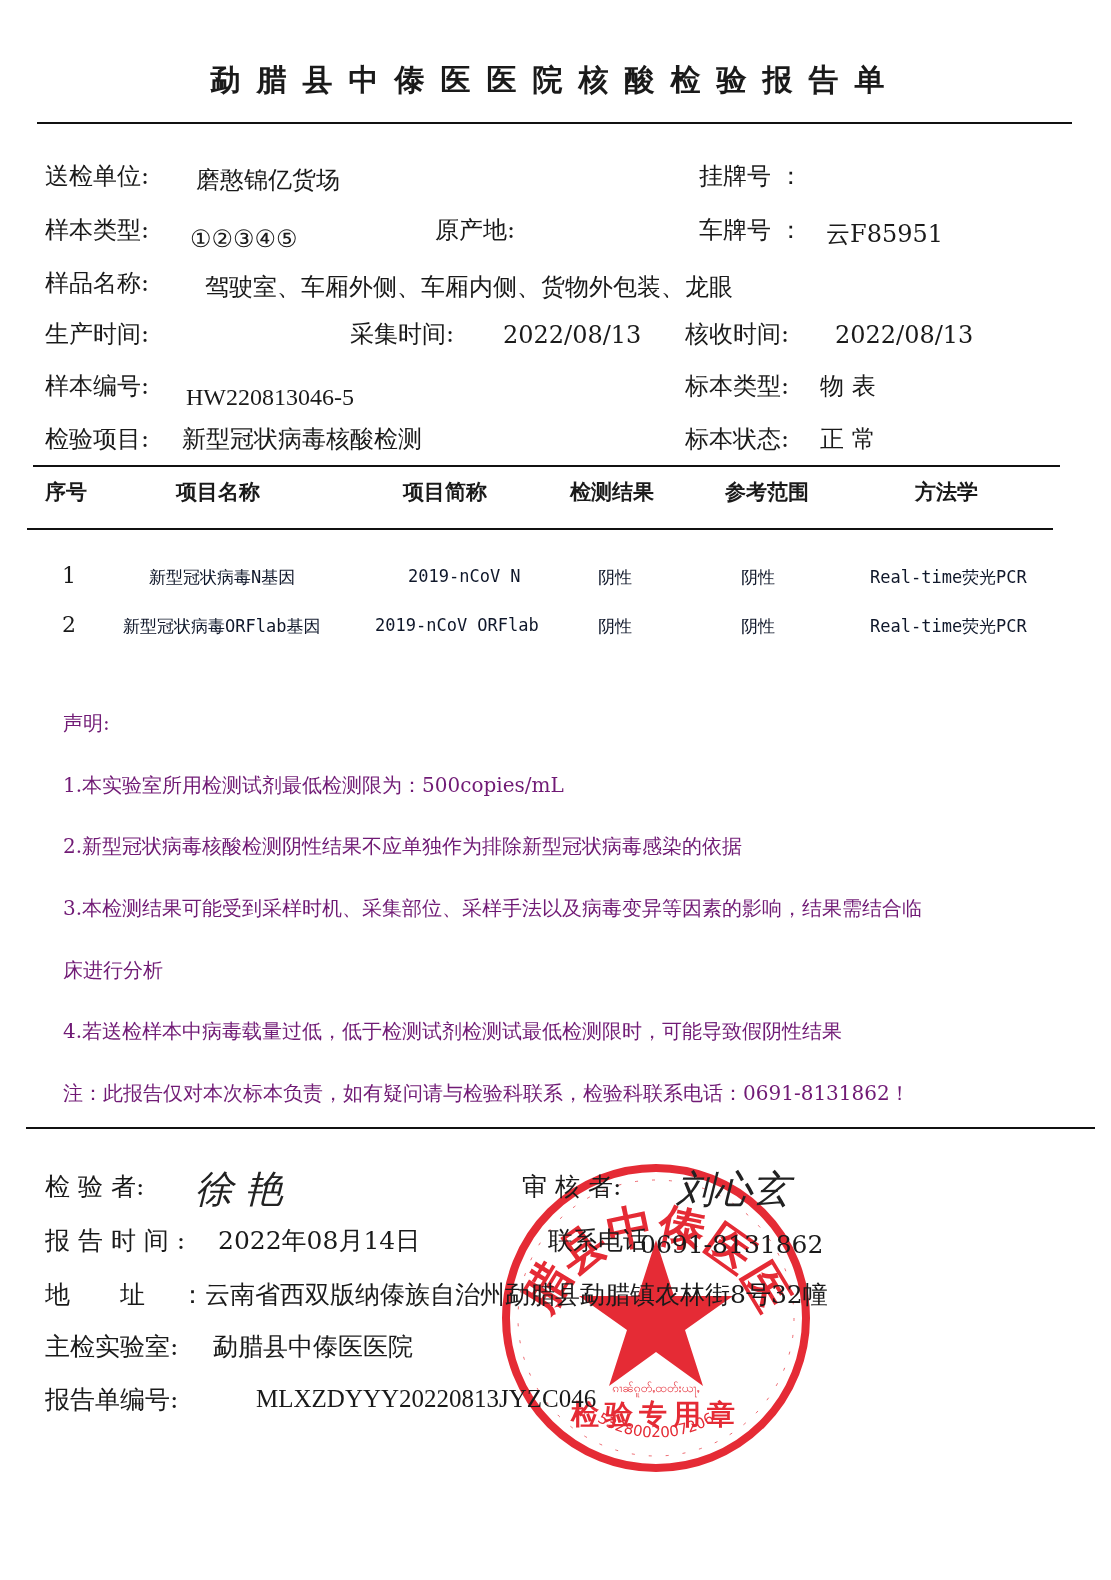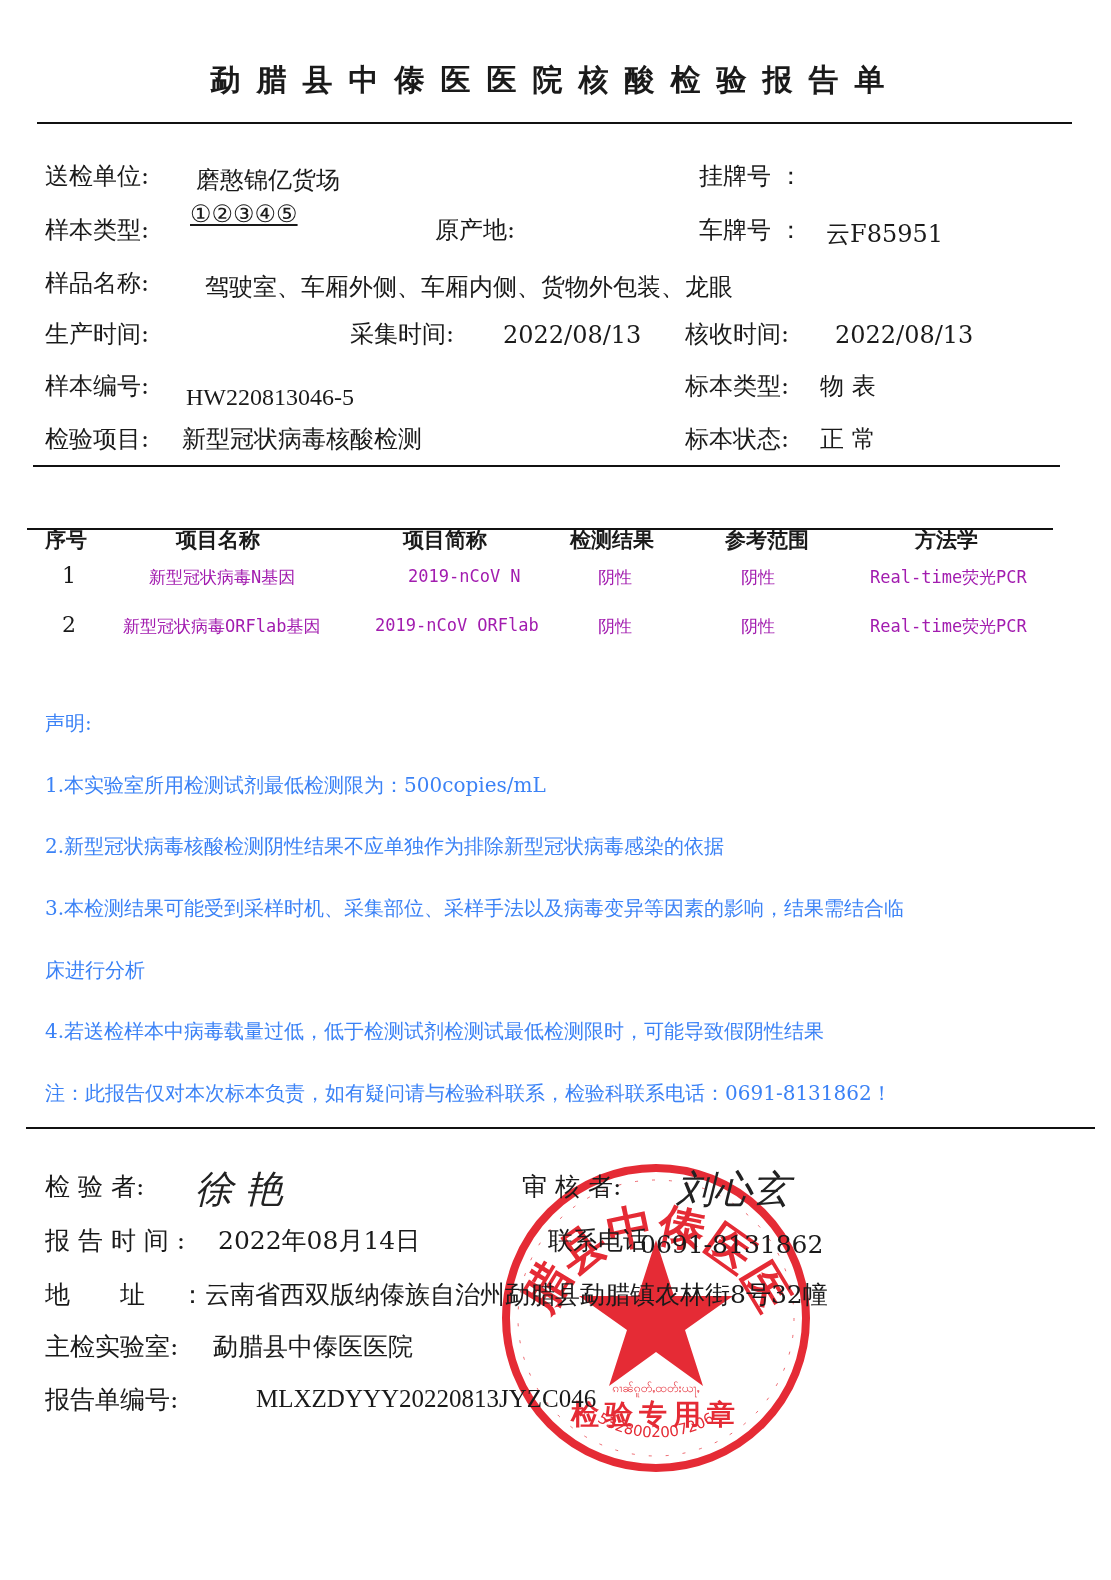--- a/index.html
+++ b/index.html
@@ -4,41 +4,41 @@
 <style>
   html, body { margin: 0; padding: 0; background: #ffffff; }
   body { width: 1111px; height: 1580px; position: relative; overflow: hidden;
          font-family: "DejaVu Serif", "Liberation Serif", serif; color: #1a1a1a; }
   .abs { position: absolute; white-space: nowrap; }
   .title { top: 60px; left: 0; width: 1111px; text-align: center; font-size: 30px;
            font-weight: bold; letter-spacing: 16px; font-family: "DejaVu Sans", sans-serif; }
   .rule { position: absolute; background: #111; }
   .lbl { font-size: 24px; }
   .val { font-size: 24px; }
-  .th { font-size: 21px; font-weight: bold; font-family: "DejaVu Sans", sans-serif; margin-top: 48px; }
-  .td { font-size: 17px; font-family: "DejaVu Sans Mono", monospace; color: #a21caf; }
+  .th { font-size: 21px; font-weight: bold; font-family: "DejaVu Sans", sans-serif; }
+  .td { font-size: 17px; font-family: "DejaVu Sans Mono", monospace; color: #0f172a; }
   .tdn { font-size: 22px; }
-  .note { font-size: 20px; color: #3b82f6; }
+  .note { font-size: 20px; color: #701a75; margin-left: 18px; }
   .foot-lbl { font-size: 25px; }
   .sig { font-size: 38px; font-style: italic; font-family: "DejaVu Serif", serif; color: #222; }
   .stamp { position: absolute; left: 500px; top: 1162px; width: 312px; height: 312px; }
 </style>
 </head>
 <body>
 
 <div class="abs title">勐腊县中傣医医院核酸检验报告单</div>
 <div class="rule" style="left:37px; top:122px; width:1035px; height:2px;"></div>
 
 <div class="abs lbl" style="left:45px; top:160px;">送检单位:</div>
 <div class="abs val" style="left:196px; top:164px;">磨憨锦亿货场</div>
 <div class="abs lbl" style="left:699px; top:160px;">挂牌号 ：</div>
 <div class="abs val" style="left:830px; top:160px;"></div>
 
 <div class="abs lbl" style="left:45px; top:214px;">样本类型:</div>
-<div class="abs val" style="left:190px; top:200px;text-decoration:underline;">①②③④⑤</div>
+<div class="abs val" style="left:190px; top:225px;">①②③④⑤</div>
 <div class="abs lbl" style="left:435px; top:214px;">原产地:</div>
 <div class="abs val" style="left:540px; top:214px;"></div>
 <div class="abs lbl" style="left:699px; top:214px;">车牌号 ：</div>
 <div class="abs val" style="left:826px; top:218px;">云F85951</div>
 
 <div class="abs lbl" style="left:45px; top:267px;">样品名称:</div>
 <div class="abs val" style="left:205px; top:271px;">驾驶室、车厢外侧、车厢内侧、货物外包装、龙眼</div>
 
 <div class="abs lbl" style="left:45px; top:318px;">生产时间:</div>
 <div class="abs val" style="left:180px; top:318px;"></div>

